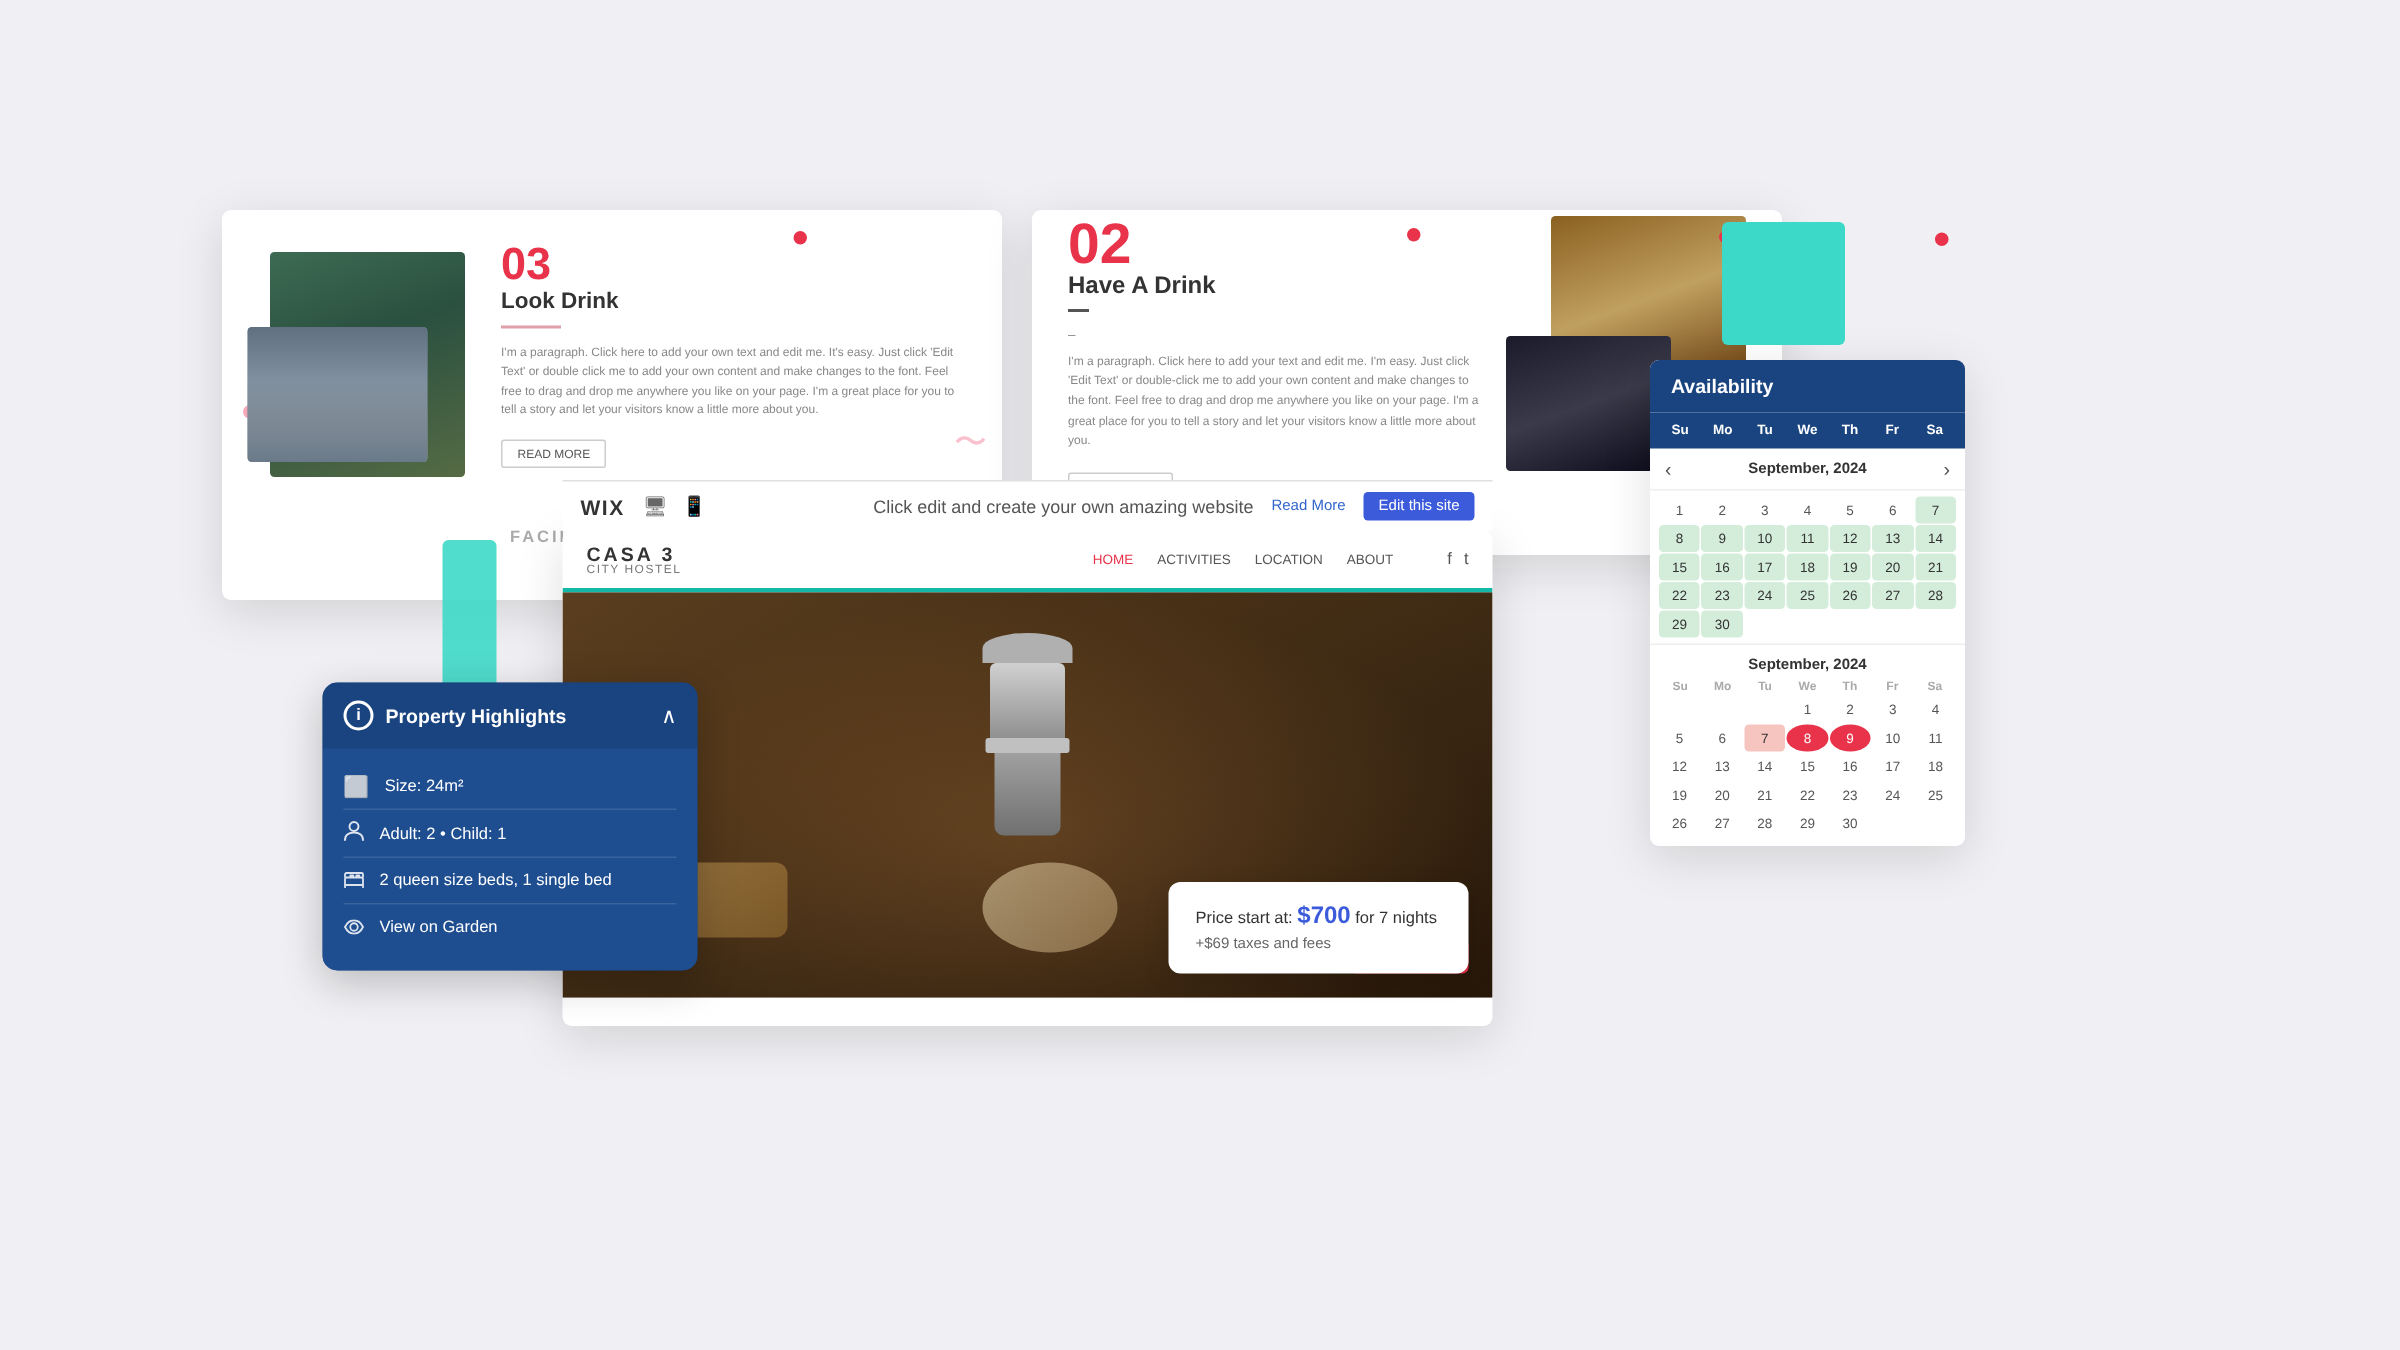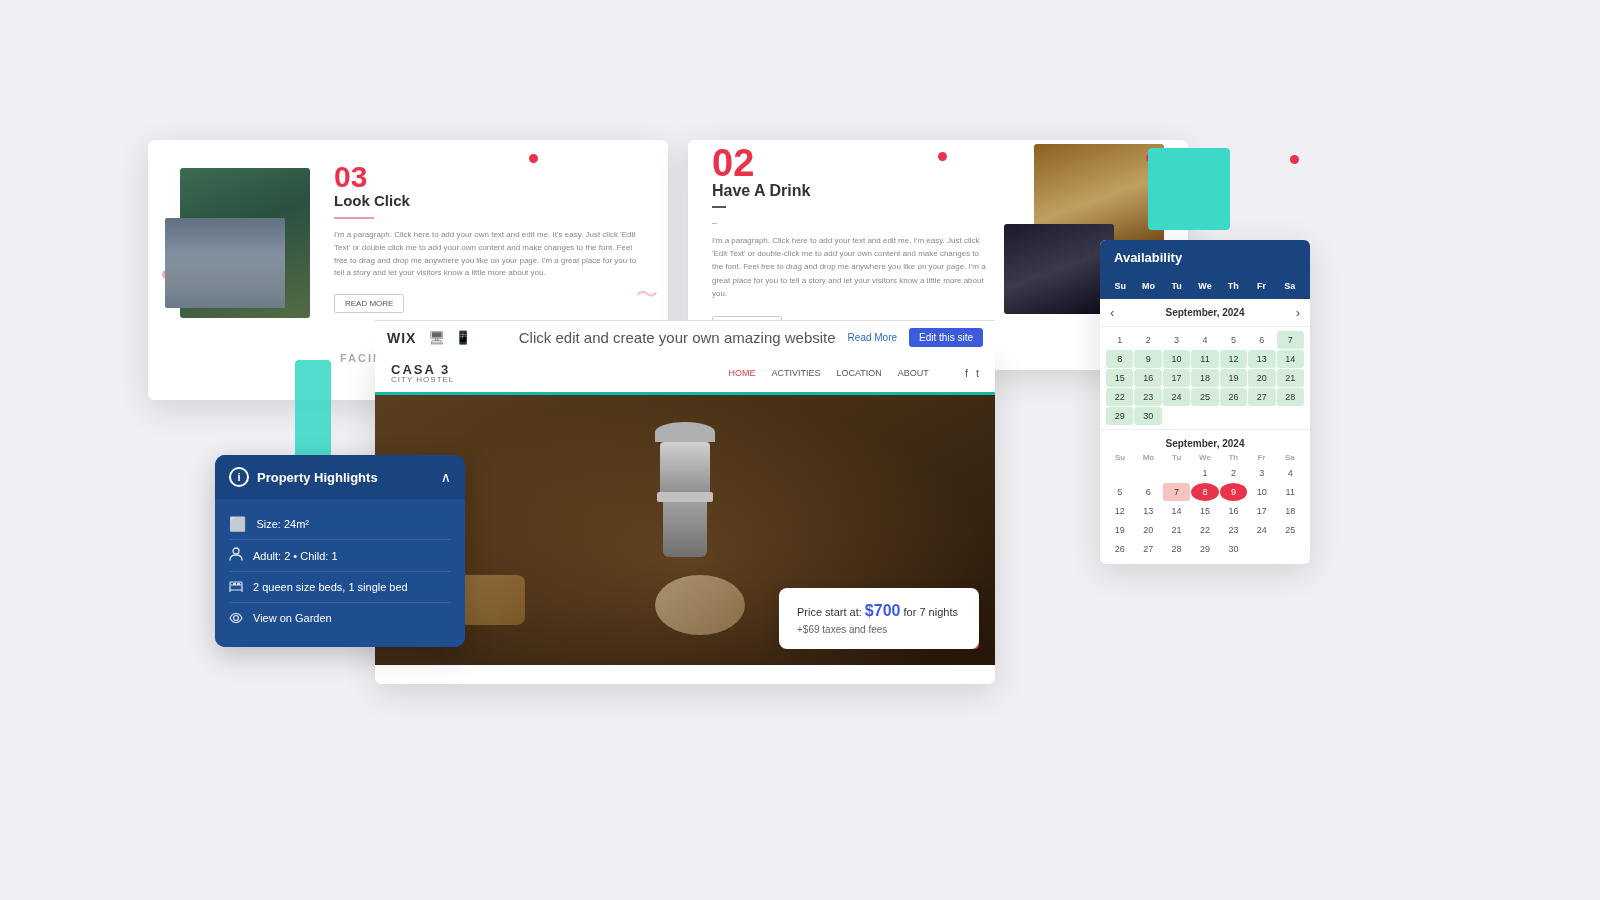--- a/index.html
+++ b/index.html
@@ -184,21 +184,21 @@
       background: #fff;
       border-top: 1px solid #e0e0e0;
       display: flex; align-items: center;
       padding: 0 12px; gap: 12px;
       font-size: 11px; color: #333;
       z-index: 5;
     }
     .wix-logo { font-weight: 700; font-size: 14px; color: #333; letter-spacing: 1px; }
     .wix-sep { flex: 1; }
     .wix-icons { display: flex; gap: 10px; align-items: center; color: #666; font-size: 13px; }
-    .wix-edit-text { font-size: 15px; color: #555; }
+    .wix-edit-text { font-size: 12px; color: #555; }
     .wix-edit-link { font-size: 10px; color: #3366cc; cursor: pointer; }
     .wix-edit-btn {
       background: #3b5bdb; color: #fff;
       border: none; border-radius: 3px;
       padding: 4px 10px; font-size: 10px; cursor: pointer;
     }
 
     
     .card-hostel {
       left: 375px; top: 354px;
@@ -390,21 +390,21 @@
       <div class="photo-stack">
         <div class="photo-back">
           <div class="photo-back-inner"></div>
         </div>
         <div class="photo-front">
           <div class="photo-city"></div>
         </div>
       </div>
       <div class="text-col">
         <div class="look-around-num">03</div>
-        <div class="look-around-title">Look Click</div>
+        <div class="look-around-title">Look Drink</div>
         <div class="look-around-dash"></div>
         <div class="look-around-body">I'm a paragraph. Click here to add your own text and edit me. It's easy. Just click 'Edit Text' or double click me to add your own content and make changes to the font. Feel free to drag and drop me anywhere you like on your page. I'm a great place for you to tell a story and let your visitors know a little more about you.</div>
         <div class="read-more-btn">READ MORE</div>
       </div>
     </div>
     <div class="pink-wave">〜</div>
     <div class="orange-dot"></div>
   </div>
 
   <div class="card card-have-drink">

